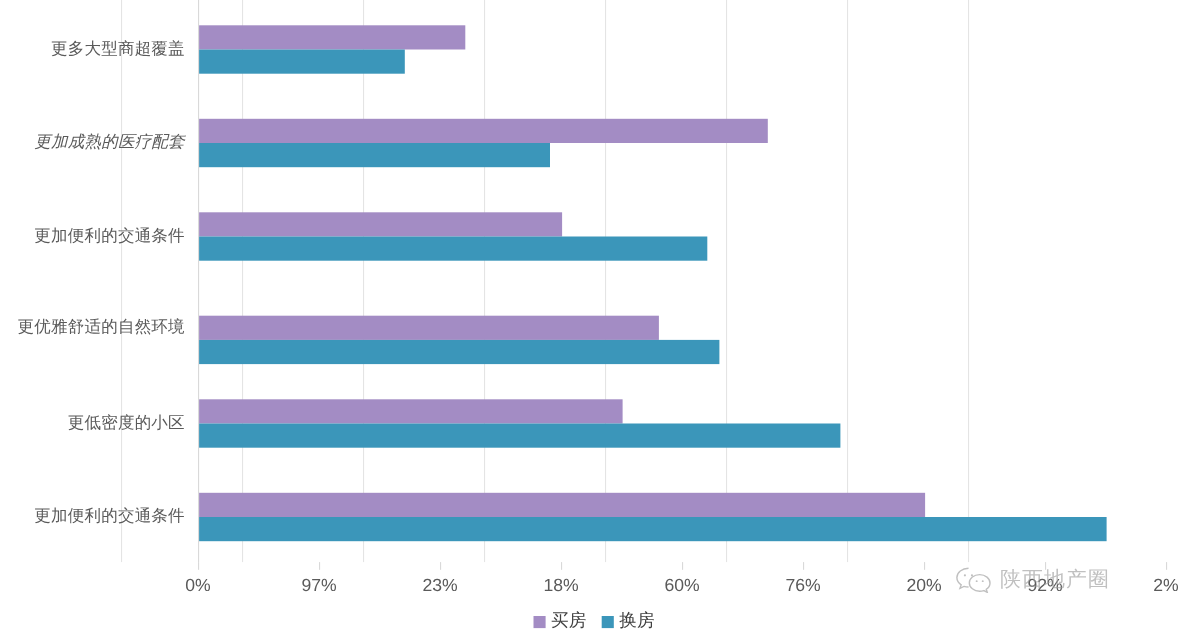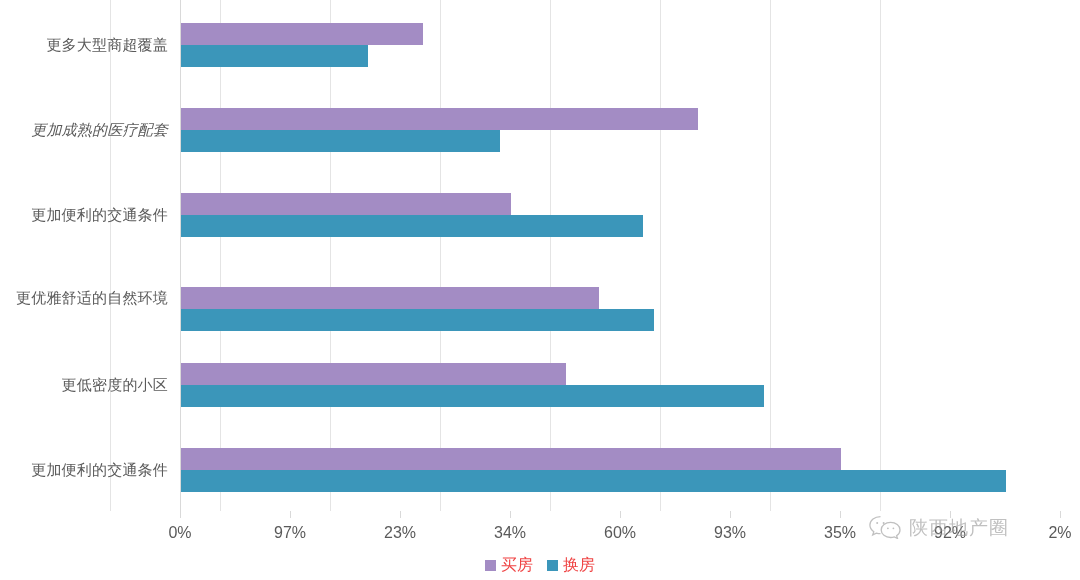--- a/index.html
+++ b/index.html
@@ -127,21 +127,21 @@
     display: flex;
     align-items: center;
     gap: 5px;
   }
   .legend-swatch {
     width: 11px;
     height: 11px;
     display: inline-block;
   }
   .legend-text {
-    color: #ef4444;
+    color: #404040;
     font-size: 16px;
     line-height: 16px;
   }
 
   
   .watermark {
     position: absolute;
     left: 868px;
     top: 515px;
     display: flex;
@@ -224,27 +224,27 @@
     </div>
 
   <div class="xaxis" id="xaxis">
       <div class="tick-mark" style="left: 180px;"></div>
       <div class="tick-label" style="left: 180px;">0%</div>
       <div class="tick-mark" style="left: 290px;"></div>
       <div class="tick-label" style="left: 290px;">97%</div>
       <div class="tick-mark" style="left: 400px;"></div>
       <div class="tick-label" style="left: 400px;">23%</div>
       <div class="tick-mark" style="left: 510px;"></div>
-      <div class="tick-label" style="left: 510px;">34%</div>
+      <div class="tick-label" style="left: 510px;">18%</div>
       <div class="tick-mark" style="left: 620px;"></div>
       <div class="tick-label" style="left: 620px;">60%</div>
       <div class="tick-mark" style="left: 730px;"></div>
-      <div class="tick-label" style="left: 730px;">93%</div>
+      <div class="tick-label" style="left: 730px;">76%</div>
       <div class="tick-mark" style="left: 840px;"></div>
-      <div class="tick-label" style="left: 840px;">35%</div>
+      <div class="tick-label" style="left: 840px;">20%</div>
       <div class="tick-mark" style="left: 950px;"></div>
       <div class="tick-label" style="left: 950px;">92%</div>
       <div class="tick-mark" style="left: 1060px;"></div>
       <div class="tick-label" style="left: 1060px;">2%</div>
     </div>
 
   <div class="legend" id="legend">
       <div class="legend-item">
         <span class="legend-swatch" style="background: rgb(163, 140, 196);"></span>
         <span class="legend-text">买房</span>

